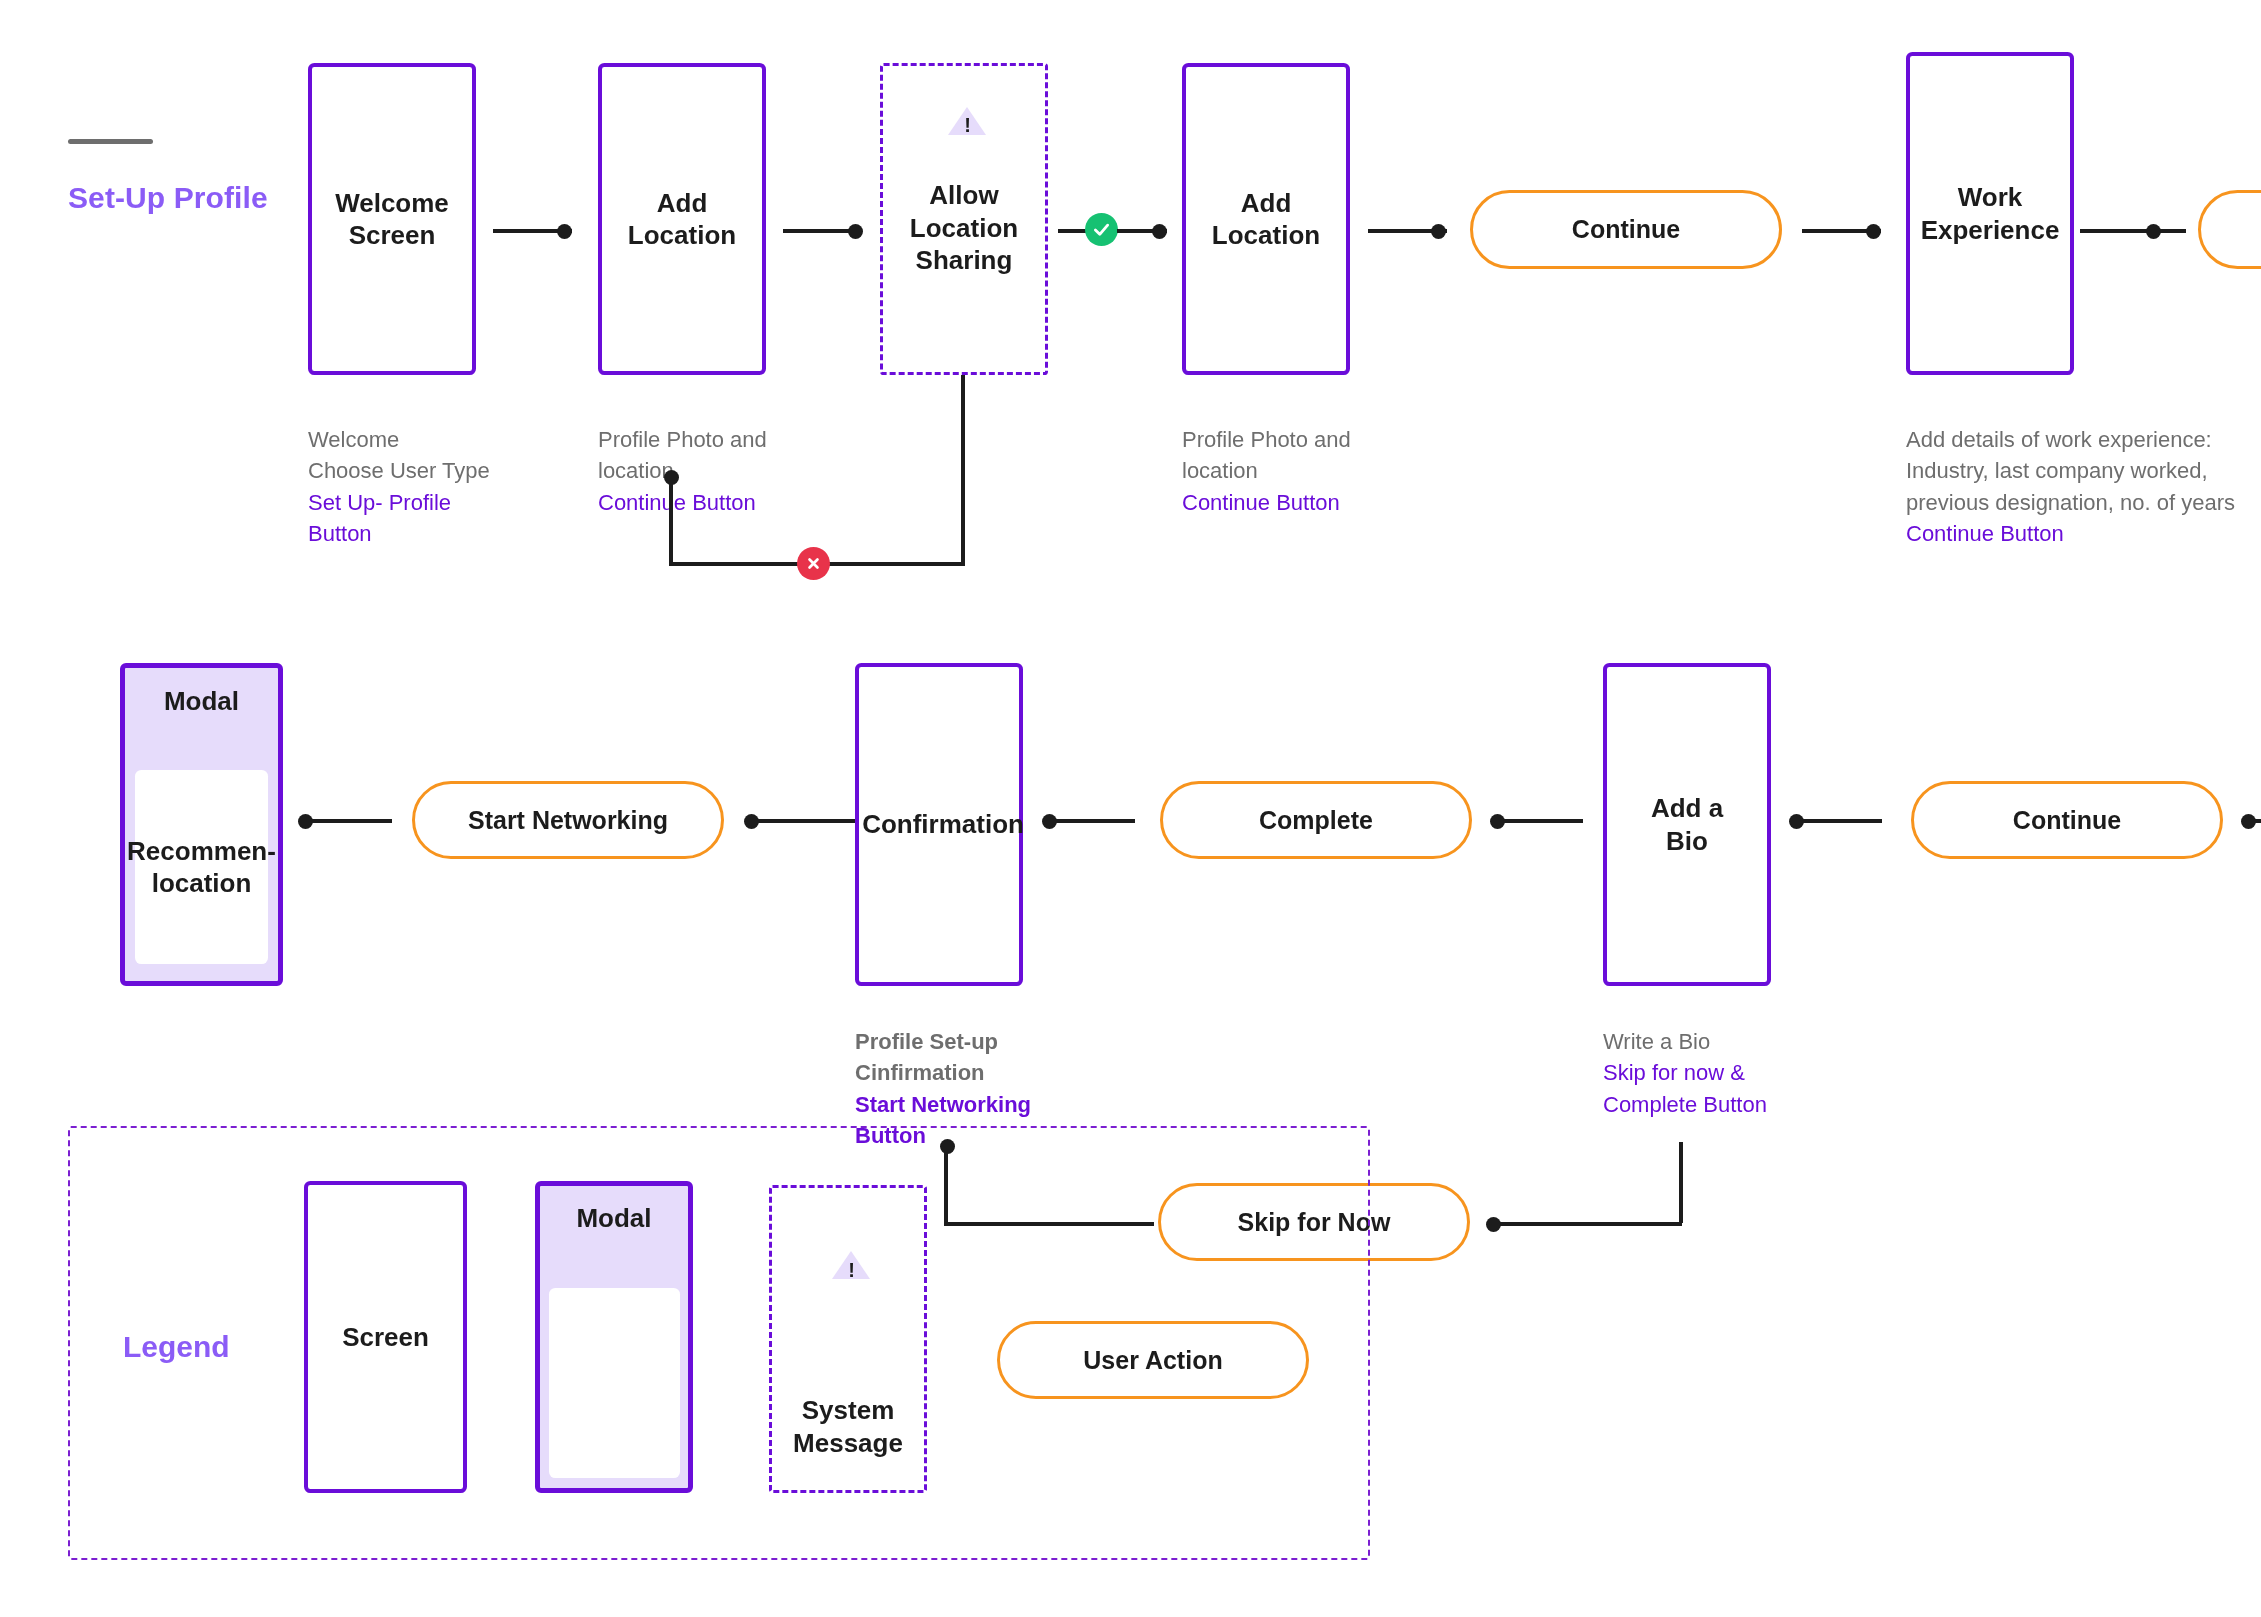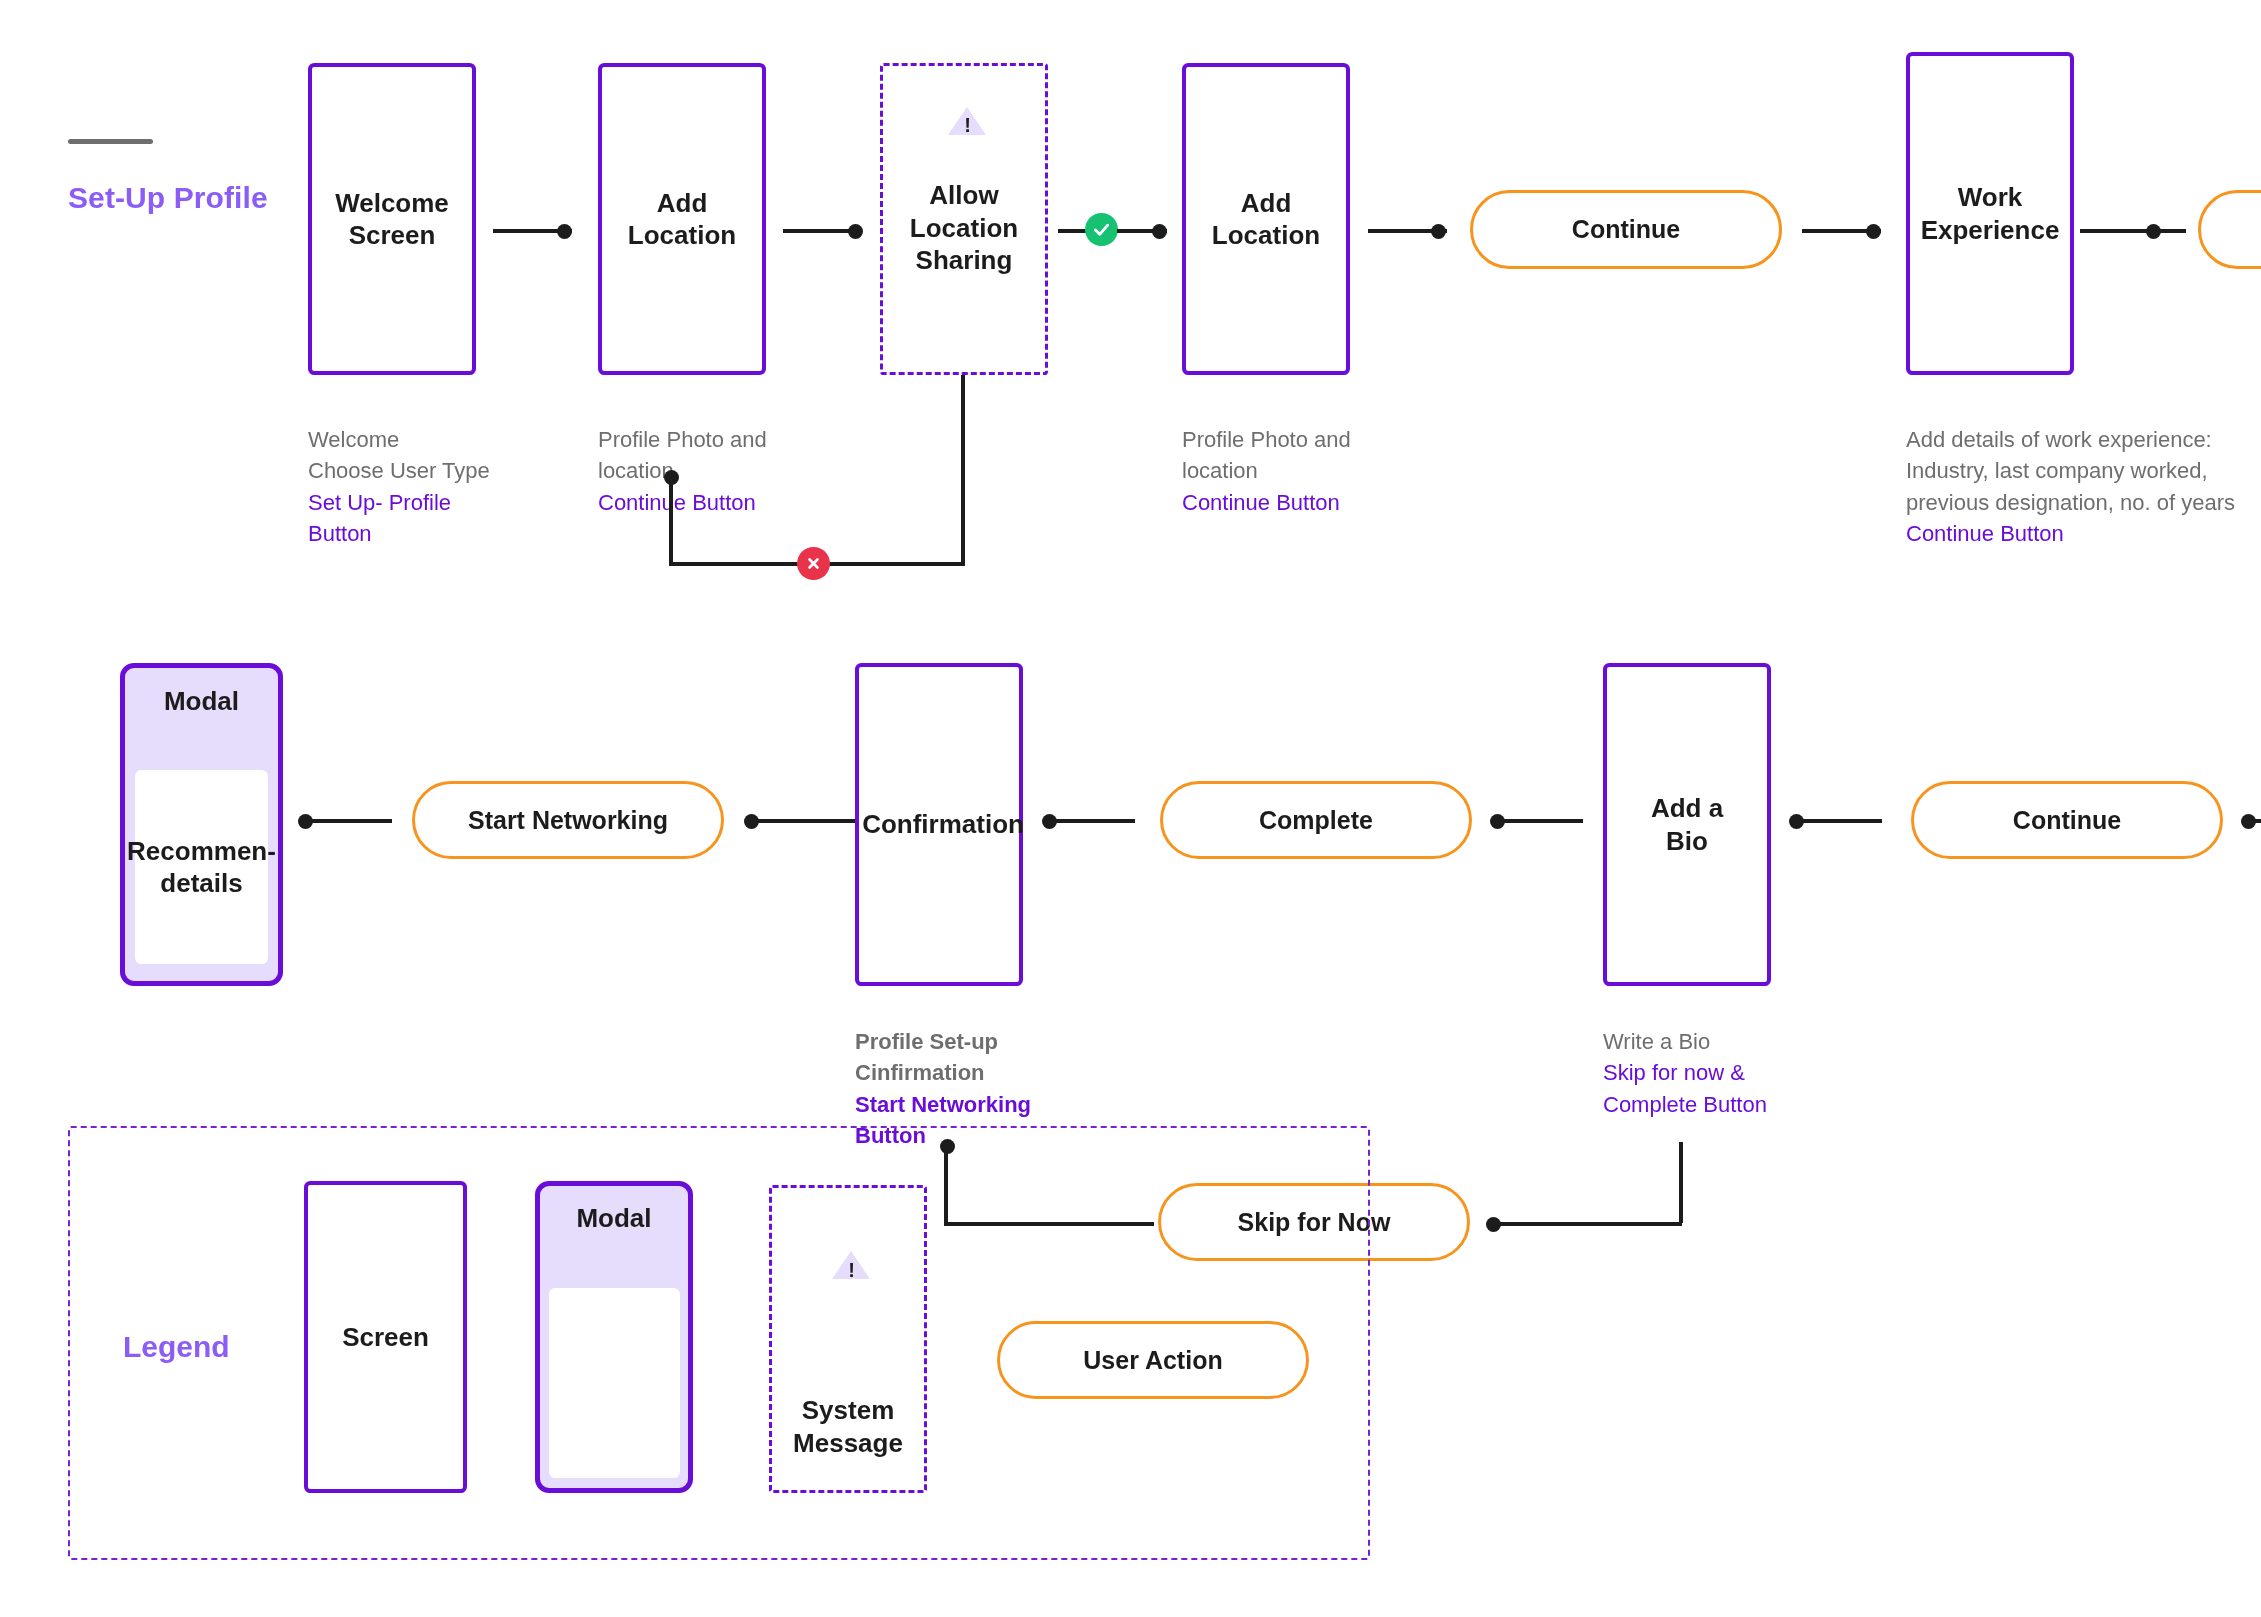--- a/index.html
+++ b/index.html
@@ -15,21 +15,21 @@
                  font-size:30px;letter-spacing:0.1px;white-space:nowrap;}
 
   
   .screen{position:absolute;border:4.1px solid #6a0dd9;border-radius:6.3px;
           background:#ffffff;display:flex;align-items:center;justify-content:center;
           box-sizing:border-box;}
   .screen .label{font-weight:bold;color:#1c1c1c;font-size:26px;line-height:1.25;
                  text-align:center;white-space:pre-line;}
 
   
-  .modal{position:absolute;border:5px solid #6a0dd9;border-radius:14px;
+  .modal{position:absolute;border:5px solid #6a0dd9;border-radius:6px;
          background:#e6dcfb;box-sizing:border-box;overflow:hidden;}
   .modal .modal-title{position:absolute;left:0;right:0;text-align:center;
                       font-weight:bold;color:#1c1c1c;font-size:26px;}
   .modal .modal-body{position:absolute;background:#ffffff;border-radius:6.3px;
                      display:flex;align-items:center;justify-content:center;}
   .modal .modal-body span{font-weight:bold;color:#1c1c1c;font-size:26px;
                           line-height:1.25;text-align:center;white-space:pre-line;}
 
   
   .sysmsg{position:absolute;border:3.6px dashed #6a0dd9;border-radius:3.6px;
@@ -165,21 +165,21 @@
   <div class="badge no" style="left:797px;top:547px;">
     <svg width="19" height="19" viewBox="0 0 24 24" aria-hidden="true">
       <path d="M7 7 L17 17 M17 7 L7 17" fill="none" stroke="#ffffff" stroke-width="3.4" stroke-linecap="round"></path>
     </svg>
   </div>
 
   <div class="modal" style="left:120px;top:663px;width:163px;height:323px;">
     <div class="modal-title" style="top:18px;">Modal</div>
     <div class="modal-body" style="left:10px;top:102px;width:133px;height:194px;">
       <span>Recommen-
-details</span>
+location</span>
     </div>
   </div>
 
   <div class="dot" style="left:298px;top:814px;"></div>
   <div class="conn-h" style="left:308px;top:819px;width:84px;"></div>
 
   <div class="pill" style="left:412px;top:781px;width:312px;height:78px;">
     <span>Start Networking</span>
   </div>
 

